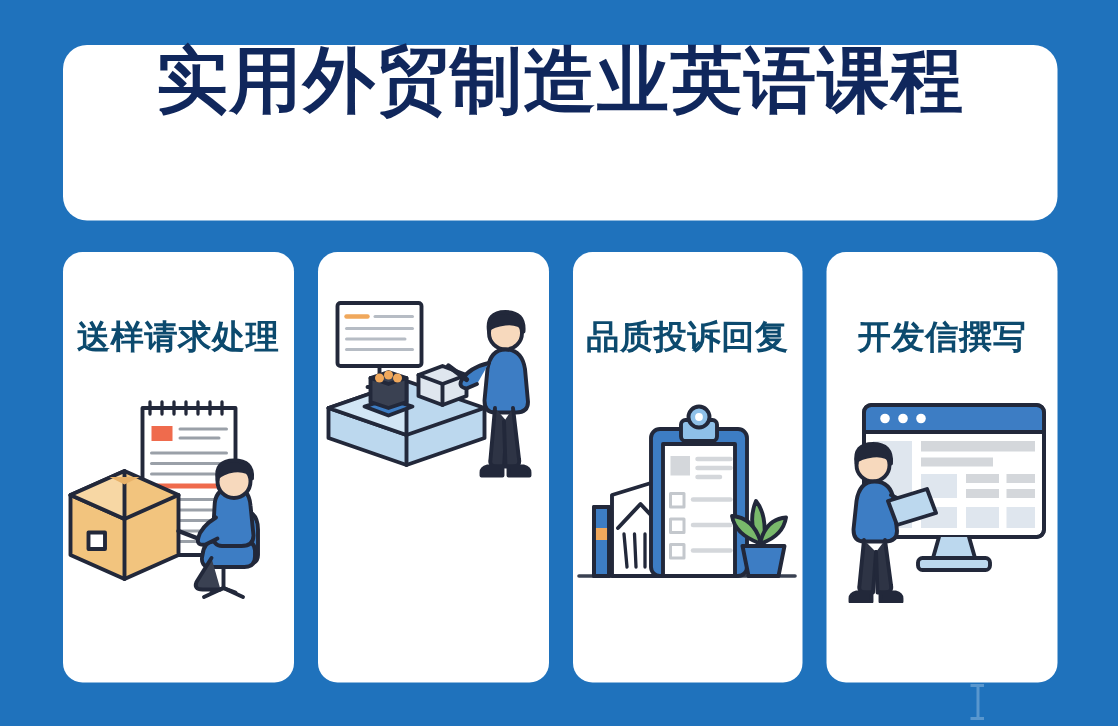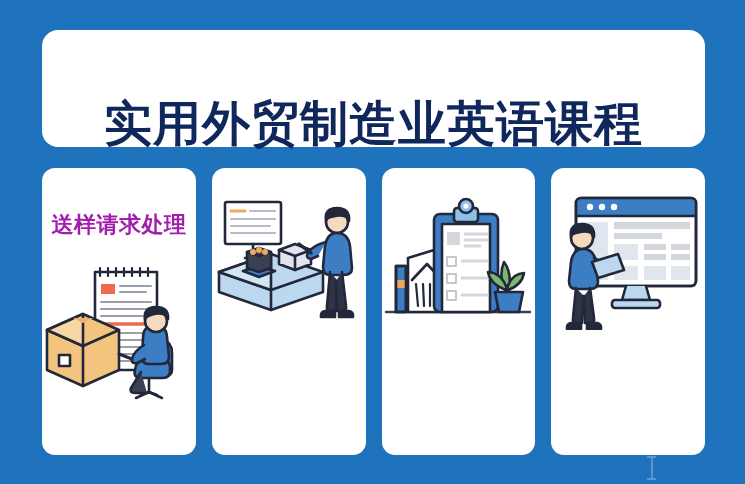--- a/index.html
+++ b/index.html
@@ -26,21 +26,21 @@
   
   #header-card {
     position: absolute;
     left: 42px;
     top: 30px;
     width: 663px;
     height: 117px;
     background: #ffffff;
     border-radius: 16px;
     display: flex;
-    align-items: flex-end;
+    align-items: flex-start;
     justify-content: center;
   }
   #header-title {
     color: #10275c;
     font-size: 48px;
     font-weight: bold;
     letter-spacing: 1px;
     line-height: 1;
     white-space: nowrap;
     font-family: "DejaVu Sans", "Liberation Sans", sans-serif;
@@ -61,21 +61,21 @@
     background: #ffffff;
     border-radius: 13px;
     position: relative;
     overflow: hidden;
     display: flex;
     flex-direction: column;
     align-items: center;
   }
   .card-title {
     margin-top: 42px;
-    color: #a21caf;
+    color: #0c4a6e;
     font-size: 22px;
     font-weight: bold;
     letter-spacing: 0.5px;
     white-space: nowrap;
     font-family: "DejaVu Sans", "Liberation Sans", sans-serif;
   }
   .card-art {
     margin-top: 12px;
     width: 152px;
     height: 150px;
@@ -219,20 +219,21 @@
           <line x1="98" y1="73" x2="86" y2="64" stroke-width="3.4"></line>
           <path d="M117 92 l-3 34 q-1 5 4 5 l5 0 l2 -30" fill="#2e3445"></path>
           <path d="M129 92 l4 34 q1 5 -4 5 l-5 0 l-1 -30" fill="#2e3445"></path>
           <path d="M112 131 q-4 1 -4 4 l0 2 l14 0 l0 -6 Z" fill="#22283a"></path>
           <path d="M136 131 q4 1 4 4 l0 2 l-14 0 l0 -6 Z" fill="#22283a"></path>
         </g>
       </svg>
     </div>
 
     <div class="card">
+      <div class="card-title">品质投诉回复</div>
       <svg class="card-art" viewBox="0 0 152 150">
         <g fill="none" stroke="#22283a" stroke-width="2.6" stroke-linejoin="round" stroke-linecap="round">
 
           <line x1="4" y1="132" x2="148" y2="132" stroke="#3a4152" stroke-width="2.4"></line>
 
           <rect x="14" y="86" width="10" height="46" fill="#3d7dc4"></rect>
           <rect x="14" y="100" width="10" height="8" fill="#f0a85c" stroke="none"></rect>
           <rect x="14" y="86" width="10" height="46" fill="none"></rect>
 
           <path d="M26 78 L52 70 L60 88 L60 132 L26 132 Z" fill="#ffffff"></path>
@@ -267,20 +268,21 @@
 
           <path d="M124 112 q-8 -16 -2 -30 q8 10 5 30 Z" fill="#79b96b"></path>
           <path d="M124 110 q-16 -6 -18 -18 q14 1 19 17 Z" fill="#79b96b"></path>
           <path d="M126 110 q14 -5 16 -17 q-13 1 -17 16 Z" fill="#79b96b"></path>
           <path d="M113 112 L141 112 L137 132 L117 132 Z" fill="#3d7dc4"></path>
         </g>
       </svg>
     </div>
 
     <div class="card">
+      <div class="card-title">开发信撰写</div>
       <svg class="card-art" viewBox="0 0 152 150">
         <g fill="none" stroke="#22283a" stroke-width="2.6" stroke-linejoin="round" stroke-linecap="round">
 
           <rect x="24" y="18" width="120" height="88" rx="5" fill="#ffffff"></rect>
           <path d="M24 23 a5 5 0 0 1 5 -5 l110 0 a5 5 0 0 1 5 5 l0 13 l-120 0 Z" fill="#3d7dc4" stroke="none"></path>
           <path d="M24 36 L144 36"></path>
           <circle cx="38" cy="27" r="3.2" fill="#ffffff" stroke="none"></circle>
           <circle cx="50" cy="27" r="3.2" fill="#ffffff" stroke="none"></circle>
           <circle cx="62" cy="27" r="3.2" fill="#ffffff" stroke="none"></circle>
 

